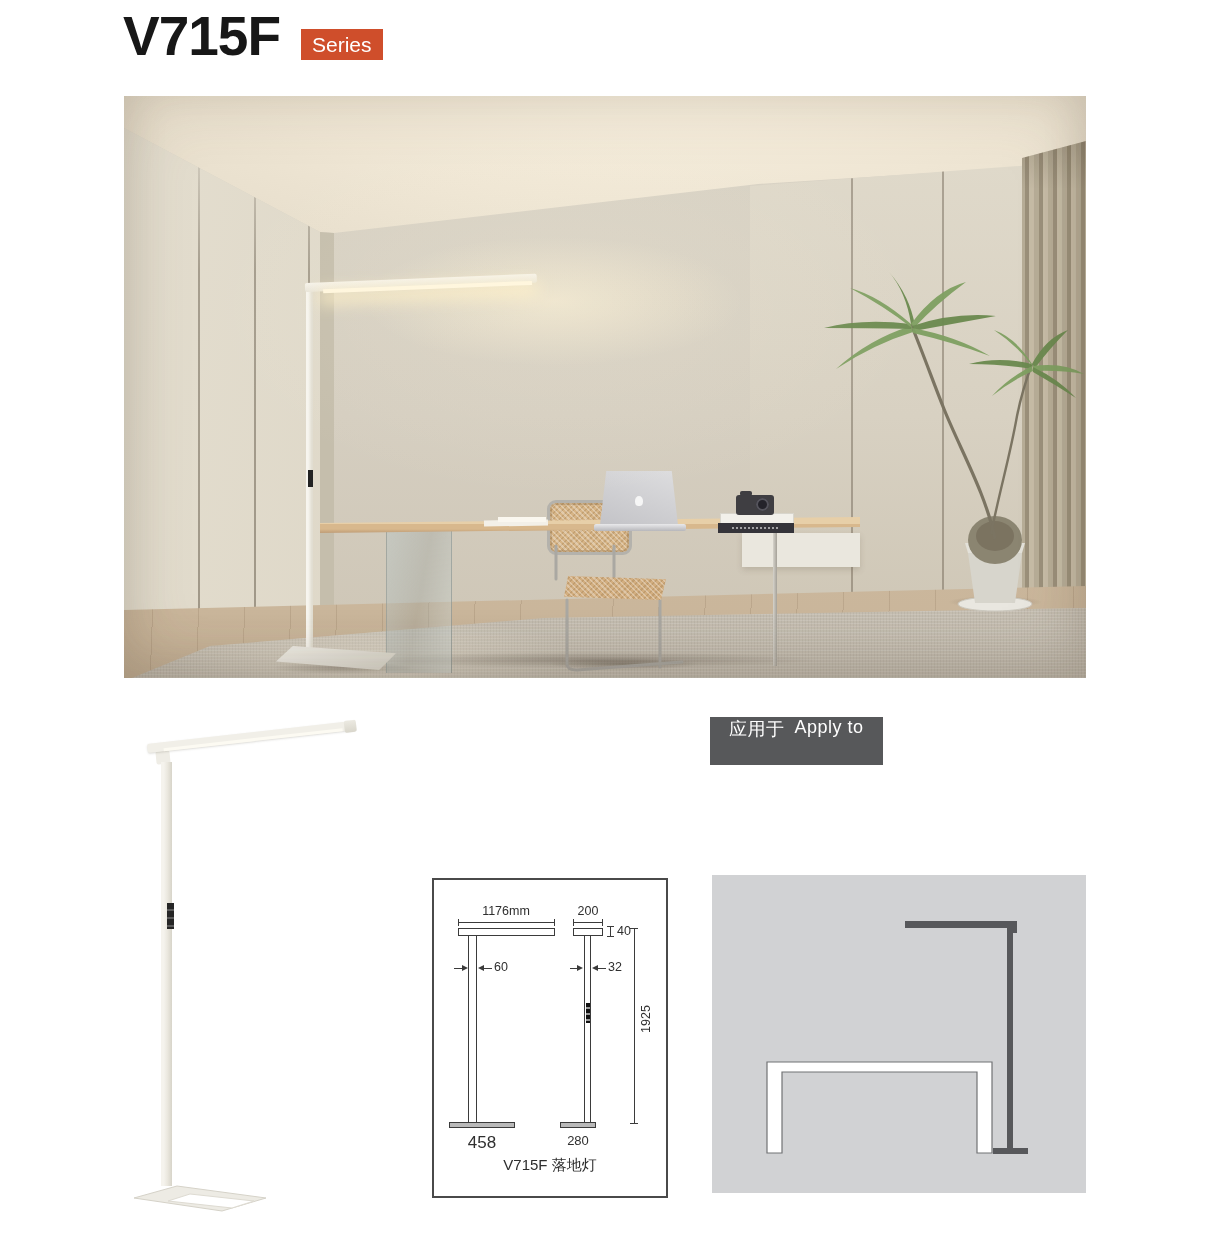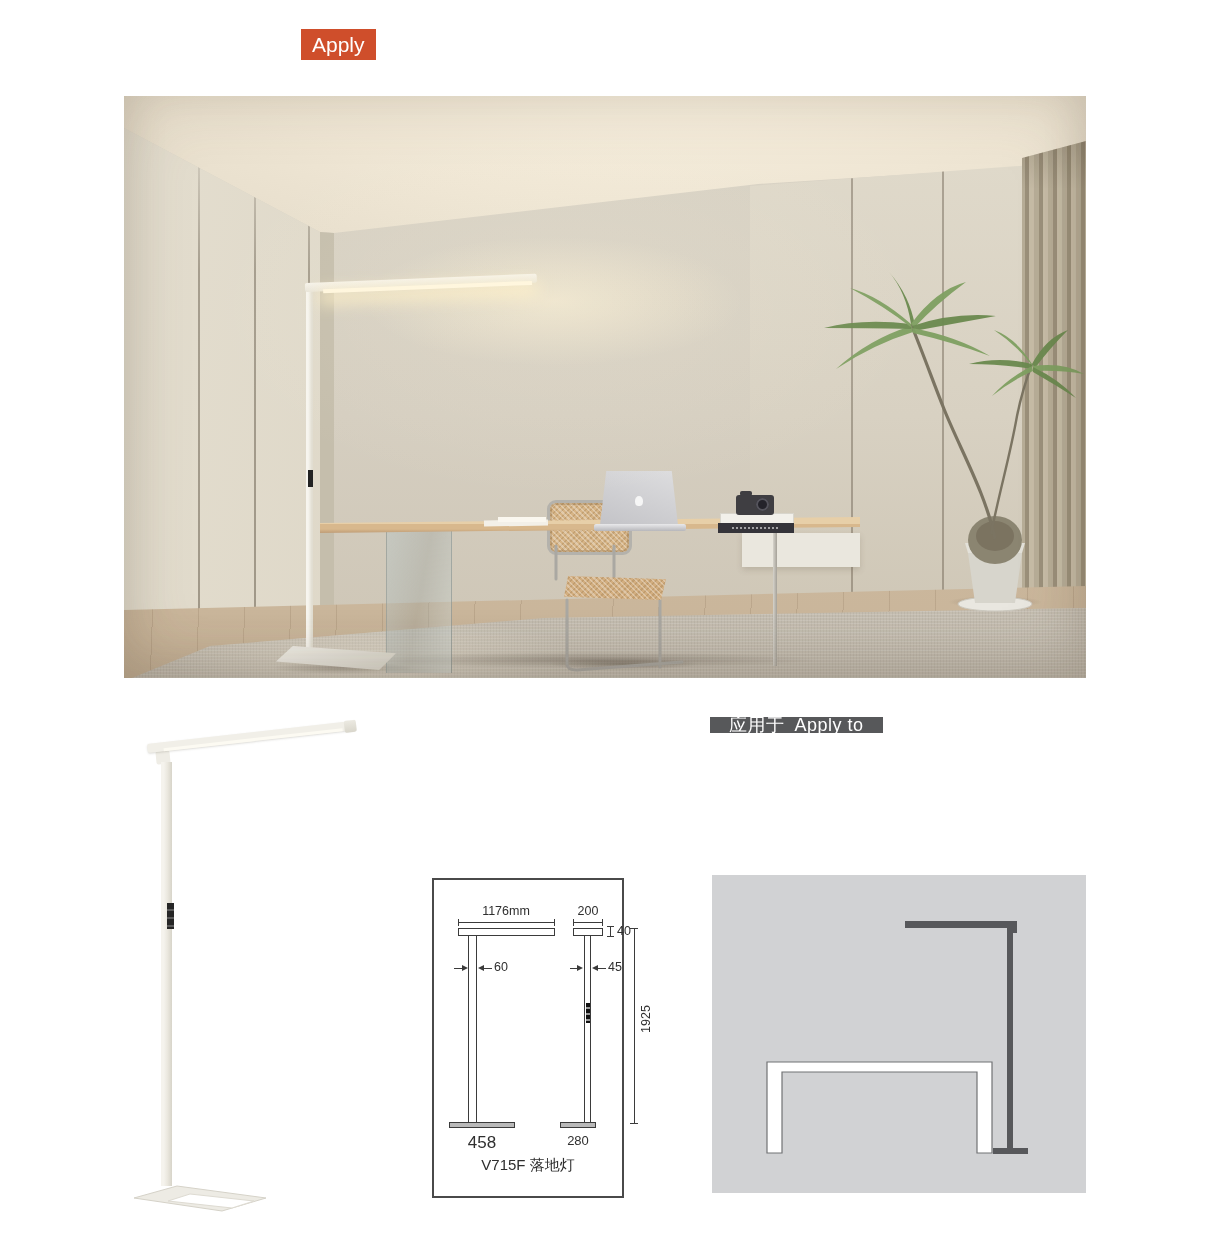--- a/index.html
+++ b/index.html
@@ -103,45 +103,46 @@
              background:linear-gradient(#eceae2,#d9d6cb);}
   .prod-head::after{content:"";position:absolute;left:16px;right:12px;bottom:0;height:3px;background:#fcfaf2;}
   .prod-joint{position:absolute;left:156px;top:751px;width:14px;height:13px;border-radius:2px;background:#efede6;
               transform:rotate(-6deg);}
   .prod-pole{position:absolute;left:161px;top:762px;width:11px;height:424px;
              background:linear-gradient(90deg,#f5f3ed 25%,#eae7de 60%,#d7d4c9 100%);}
   .prod-ctrl{position:absolute;left:167px;top:903px;width:7px;height:26px;
              background:repeating-linear-gradient(180deg,#262626 0 6px,#5a5a5a 6px 8px);}
 
   
-  .apply-badge{position:absolute;left:710px;top:717px;height:16px;padding:0 19px;background:#57585a;
-               color:#fff;font-size:18px;display:flex;align-items:center;gap:10px;letter-spacing:.5px;}
-
-  
-  .dim-box{position:absolute;left:432px;top:878px;width:192px;height:320px;background:#fff;
+  .apply-badge{position:absolute;left:710px;top:717px;height:48px;padding:0 19px;background:#57585a;
+               color:#fff;font-size:18px;display:flex;gap:10px;letter-spacing:.5px;}
+
+  
+  .dim-box{position:absolute;left:432px;top:878px;width:236px;height:320px;background:#fff;
            border:2px solid #4a4a4a;box-sizing:border-box;color:#333;}
   .dim-box .ln{position:absolute;background:#3b3b3b;}
   .dim-box .outline{position:absolute;border:1.4px solid #3b3b3b;background:#fff;box-sizing:border-box;}
   .dim-box .lbl{position:absolute;font-size:12.5px;color:#2f2f2f;text-align:center;white-space:nowrap;}
   .tri-r{position:absolute;width:0;height:0;border-top:3.5px solid transparent;
          border-bottom:3.5px solid transparent;border-left:6px solid #3b3b3b;}
   .tri-l{position:absolute;width:0;height:0;border-top:3.5px solid transparent;
          border-bottom:3.5px solid transparent;border-right:6px solid #3b3b3b;}
   .dim-caption{position:absolute;left:0;right:0;top:276px;text-align:center;font-size:15px;color:#2e2e2e;}
 
   
   .app-diagram{position:absolute;left:712px;top:875px;width:374px;height:318px;background:#d1d2d4;}
   .app-diagram .sil{position:absolute;background:#57585b;}
 </style>
 </head>
 <body>
 
 <div class="page">
 
-  <div class="series-badge">Apply</div>
+  <div class="model-title">V715F</div>
+  <div class="series-badge">Series</div>
 
   <div class="photo">
     <div class="layer ceiling"></div>
     <div class="layer wardrobe">
       <div class="seam" style="left:74px"></div>
       <div class="seam" style="left:130px"></div>
       <div class="seam" style="left:184px"></div>
     </div>
     <div class="layer ward-edge"></div>
     <div class="layer rightwall">
@@ -257,21 +258,21 @@
     <div class="ln" style="left:173px;top:46px;width:7px;height:1px"></div>
     <div class="ln" style="left:176px;top:46px;width:1px;height:11px"></div>
     <div class="ln" style="left:173px;top:56px;width:7px;height:1px"></div>
     <div class="lbl" style="left:183px;top:44px">40</div>
     <div class="outline" style="left:150px;top:55px;width:7px;height:189px"></div>
     <div class="ln" style="left:151.5px;top:123px;width:4px;height:20px;background:repeating-linear-gradient(180deg,#111 0 4px,#999 4px 6px)"></div>
     <div class="ln" style="left:136px;top:87.5px;width:8px;height:1px"></div>
     <div class="tri-r" style="left:143px;top:84.5px"></div>
     <div class="tri-l" style="left:158px;top:84.5px"></div>
     <div class="ln" style="left:164px;top:87.5px;width:8px;height:1px"></div>
-    <div class="lbl" style="left:174px;top:80px">45</div>
+    <div class="lbl" style="left:174px;top:80px">32</div>
     <div class="outline" style="left:126px;top:242px;width:36px;height:6px;background:#b9b9b9"></div>
     <div class="lbl" style="left:126px;top:253px;width:36px;font-size:13px">280</div>
 
     <div class="ln" style="left:200px;top:48px;width:1px;height:196px"></div>
     <div class="ln" style="left:196px;top:48px;width:8px;height:1px"></div>
     <div class="ln" style="left:196px;top:243px;width:8px;height:1px"></div>
     <div class="lbl" style="left:190px;top:132px;width:44px;transform:rotate(-90deg)">1925</div>
     <div class="dim-caption">V715F 落地灯</div>
   </div>
 

